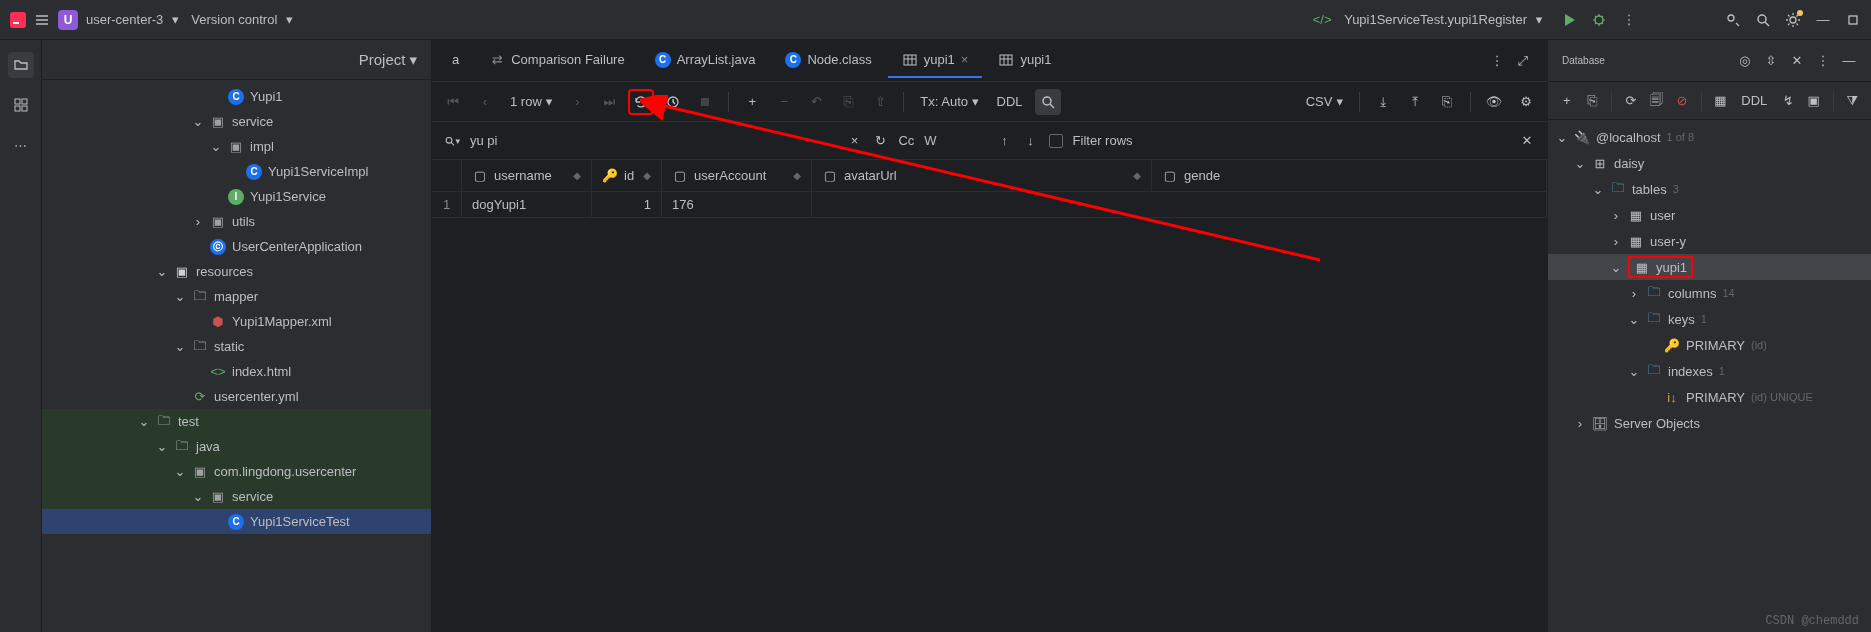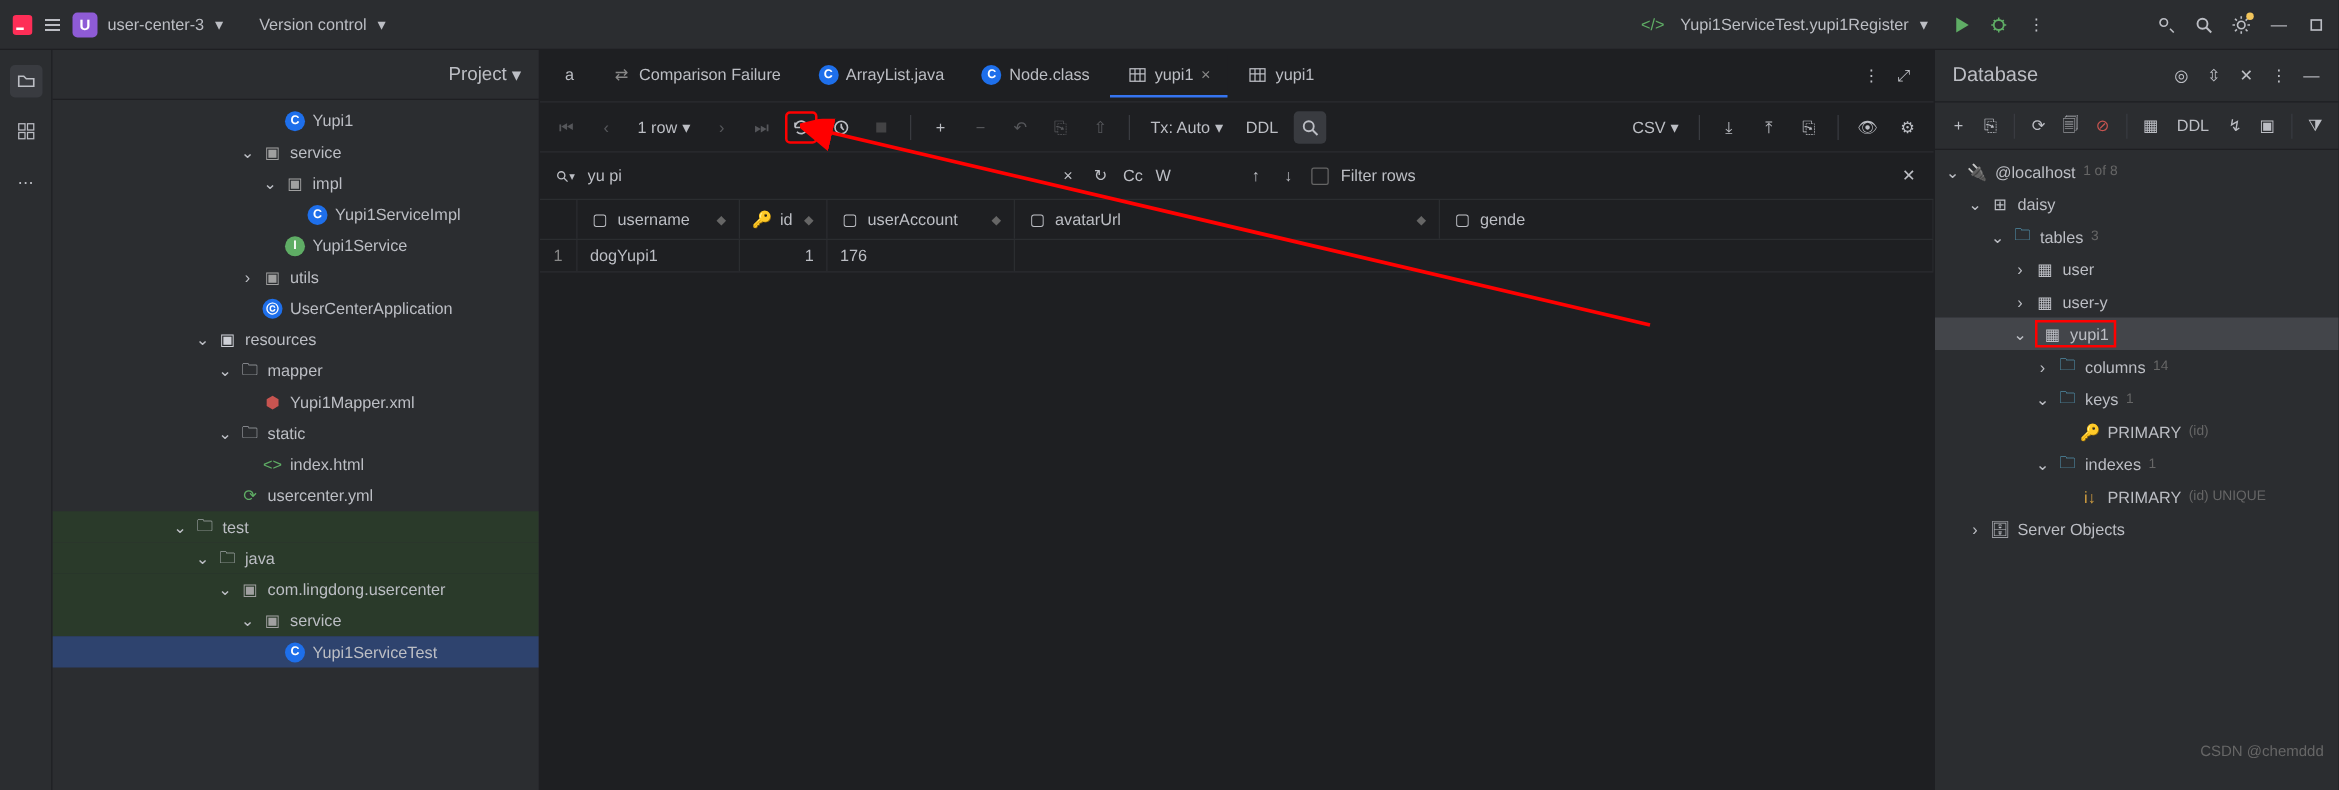--- a/index.html
+++ b/index.html
@@ -57,21 +57,21 @@
 .dbpanel { width: 324px; background: #2b2d30; border-left: 1px solid #1e1f22; display: flex; flex-direction: column; }
 .db-header { height: 42px; display: flex; align-items: center; padding: 0 14px; border-bottom: 1px solid #1e1f22; justify-content: space-between; }
 .db-header-icons { display: flex; gap: 10px; }
 .db-tb2 { height: 38px; display: flex; align-items: center; padding: 0 8px; gap: 4px; border-bottom: 1px solid #1e1f22; }
 .db-tree { flex: 1; overflow: auto; padding: 4px 0; }
 .db-row { display: flex; align-items: center; height: 26px; padding-left: 8px; gap: 6px; cursor: pointer; white-space: nowrap; }
 .db-row.sel { background: #43454a; }
 .db-row .count { color: #666; font-size: 11px; }
 .db-row .redout { border: 2px solid #ff0000; padding: 1px 4px; }
 svg.arrow-annot { position: absolute; pointer-events: none; z-index: 100; }
-.watermark { position: absolute; bottom: 24px; right: 12px; color: #666; font-size: 12px; }
+.watermark { position: absolute; bottom: 4px; right: 12px; color: #666; font-size: 12px; font-family: Liberation Mono, monospace; }
 .checkbox { width: 14px; height: 14px; border: 1px solid #666; border-radius: 2px; }
 </style>
 </head>
 <body>
 
 <div class="topbar">
   <div class="topbar-left">
     <span class="icon">
         <svg viewBox="0 0 16 16">
           <rect width="16" height="16" rx="3" fill="#fe2e57"></rect>
@@ -81,21 +81,21 @@
     <span class="icon">
         <svg viewBox="0 0 16 16">
           <path d="M2 4h12M2 8h12M2 12h12" stroke="#bcbec4" stroke-width="1.5"></path>
         </svg>
       </span>
     <div class="proj-badge">U</div>
     <div class="dd">
         <span>user-center-3</span>
         <span class="icon">▾</span>
       </div>
-    <div class="dd" style="margin-left:16px">
+    <div class="dd" style="margin-left:0">
         <span>Version control</span>
         <span class="icon">▾</span>
       </div>
   </div>
   <div class="topbar-right">
     <span class="icon" style="color:#5fad65">&lt;/&gt;</span>
     <div class="dd">
         <span>Yupi1ServiceTest.yupi1Register</span>
         <span class="icon">▾</span>
       </div>
@@ -450,21 +450,21 @@
         <div class="grid-cell" style="width:130px">dogYupi1</div>
         <div class="grid-cell" style="width:70px;justify-content:flex-end">1</div>
         <div class="grid-cell" style="width:150px">176</div>
         <div class="grid-cell" style="flex:1"></div>
       </div>
     </div>
   </div>
 
   <div class="dbpanel">
     <div class="db-header">
-      <span style="font-size:16px">Database</span>
+      <span style="font-size:10px">Database</span>
       <div class="db-header-icons">
         <span class="icon">◎</span>
         <span class="icon">⇳</span>
         <span class="icon">✕</span>
         <span class="icon">⋮</span>
         <span class="icon">—</span>
       </div>
     </div>
     <div class="db-tb2">
       <div class="tb-btn">

